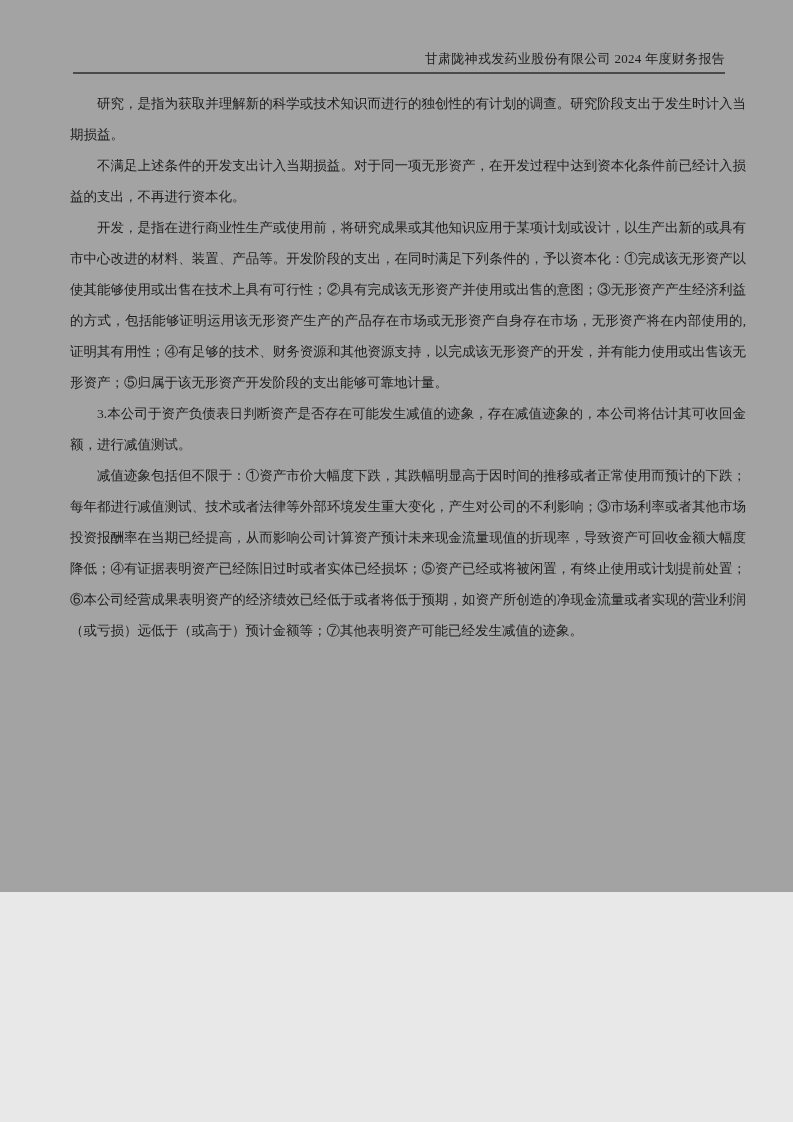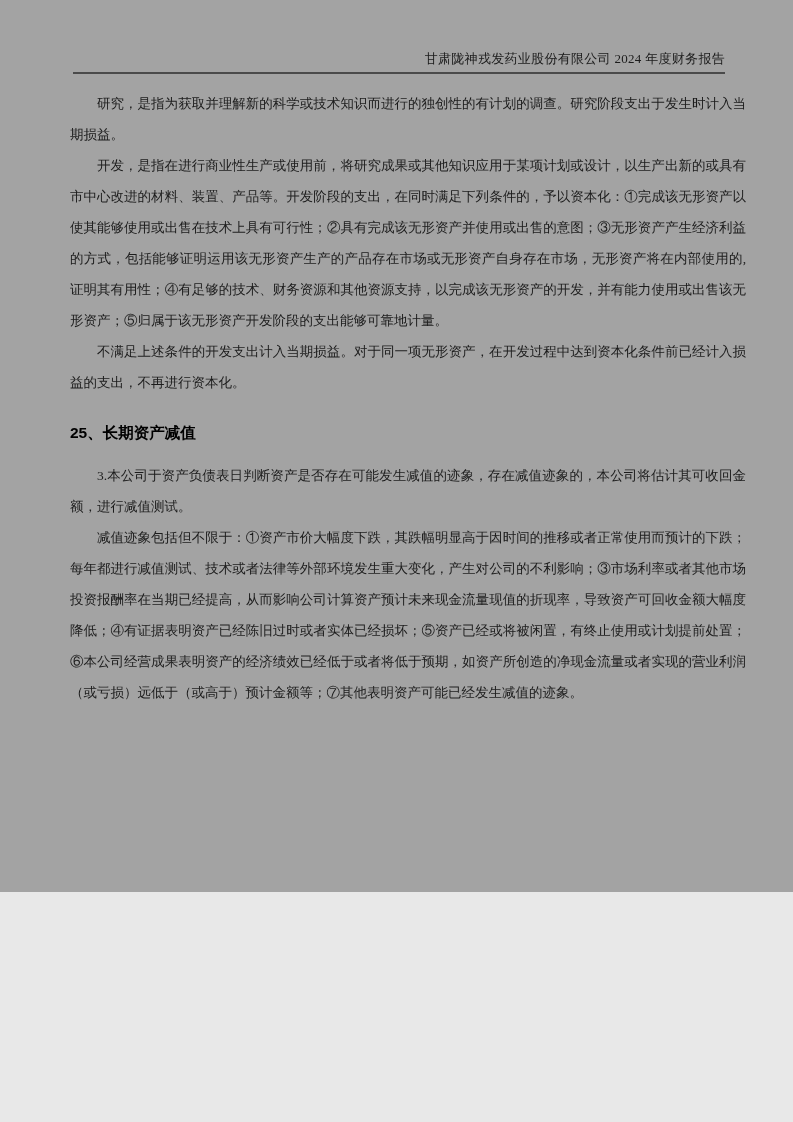--- a/index.html
+++ b/index.html
@@ -68,26 +68,25 @@
 <div class="page">
 
   <div class="header">甘肃陇神戎发药业股份有限公司 2024 年度财务报告</div>
 
   <div class="header-rule"></div>
 
   <div class="doc-body">
 
     <p>研究，是指为获取并理解新的科学或技术知识而进行的独创性的有计划的调查。研究阶段支出于发生时计入当期损益。</p>
 
+    <p>不满足上述条件的开发支出计入当期损益。对于同一项无形资产，在开发过程中达到资本化条件前已经计入损益的支出，不再进行资本化。</p>
+
     <p>开发，是指在进行商业性生产或使用前，将研究成果或其他知识应用于某项计划或设计，以生产出新的或具有市中心改进的材料、装置、产品等。开发阶段的支出，在同时满足下列条件的，予以资本化：①完成该无形资产以使其能够使用或出售在技术上具有可行性；②具有完成该无形资产并使用或出售的意图；③无形资产产生经济利益的方式，包括能够证明运用该无形资产生产的产品存在市场或无形资产自身存在市场，无形资产将在内部使用的,证明其有用性；④有足够的技术、财务资源和其他资源支持，以完成该无形资产的开发，并有能力使用或出售该无形资产；⑤归属于该无形资产开发阶段的支出能够可靠地计量。</p>
 
-    <p>不满足上述条件的开发支出计入当期损益。对于同一项无形资产，在开发过程中达到资本化条件前已经计入损益的支出，不再进行资本化。</p>
 
-
-    <h2 class="section-heading">25、长期资产减值</h2>
 
 
     <p>3.本公司于资产负债表日判断资产是否存在可能发生减值的迹象，存在减值迹象的，本公司将估计其可收回金额，进行减值测试。</p>
 
     <p>减值迹象包括但不限于：①资产市价大幅度下跌，其跌幅明显高于因时间的推移或者正常使用而预计的下跌；每年都进行减值测试、技术或者法律等外部环境发生重大变化，产生对公司的不利影响；③市场利率或者其他市场投资报酬率在当期已经提高，从而影响公司计算资产预计未来现金流量现值的折现率，导致资产可回收金额大幅度降低；④有证据表明资产已经陈旧过时或者实体已经损坏；⑤资产已经或将被闲置，有终止使用或计划提前处置；⑥本公司经营成果表明资产的经济绩效已经低于或者将低于预期，如资产所创造的净现金流量或者实现的营业利润（或亏损）远低于（或高于）预计金额等；⑦其他表明资产可能已经发生减值的迹象。</p>
 
 
 
 
   </div>

